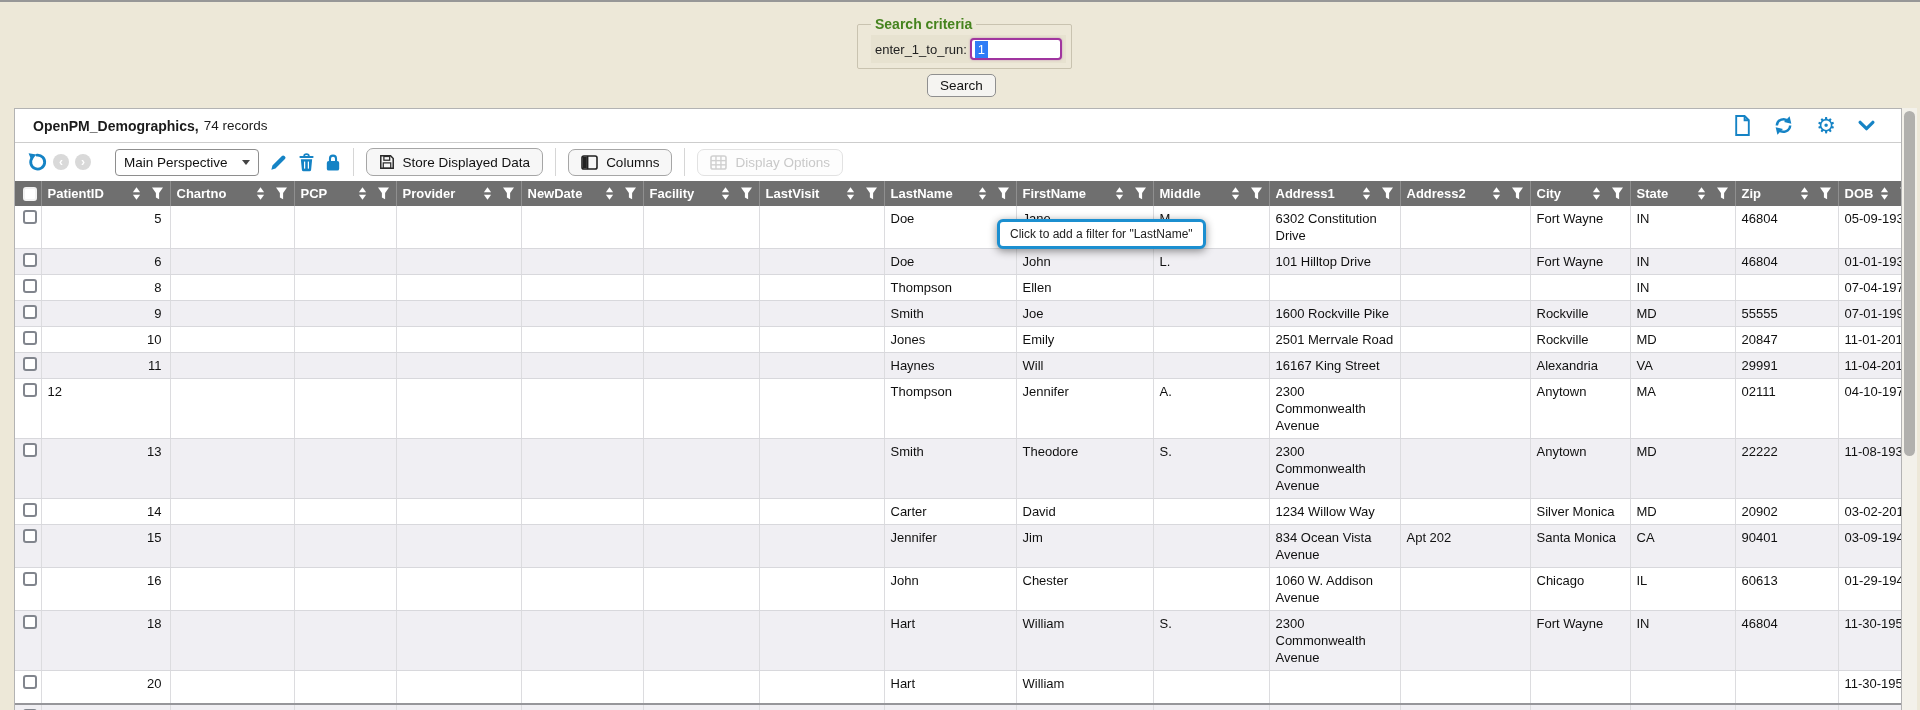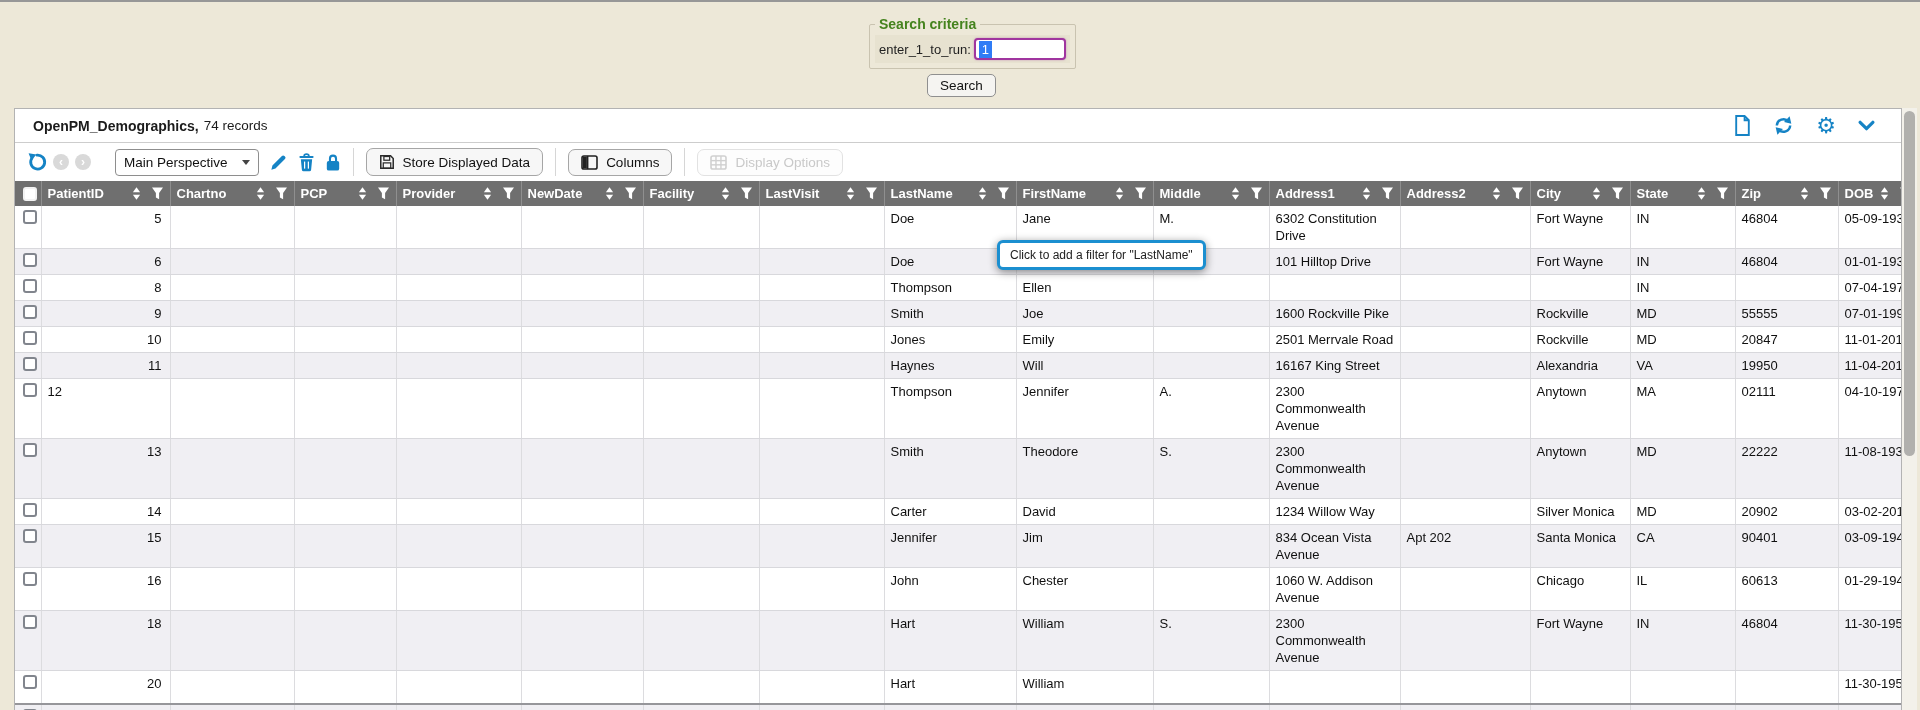--- a/index.html
+++ b/index.html
@@ -6,21 +6,21 @@
   html,body { width:1920px; height:710px; }
   body {
     position: relative;
     background: #ede8d8;
     font-family: "Liberation Sans", "DejaVu Sans", sans-serif;
     overflow: hidden;
     border-top: 2px solid #979797;
   }
   
   .search-wrap { position:absolute; left:857px; top:14px; width:200px; }
-  fieldset.criteria { border:1px solid #c9c3b0; border-radius:2px; padding:3px 5px 5px 5px; background:transparent;margin-left:12px; }
+  fieldset.criteria { border:1px solid #c9c3b0; border-radius:2px; padding:3px 5px 5px 13px; background:transparent; }
   fieldset.criteria legend { font-size:14px; font-weight:bold; color:#45831e; padding:0 4px; margin-left:0px; }
   .crit-row { background:#e7e2d0; display:flex; align-items:center; padding:3px 4px; }
   .crit-label { font-size:13px; color:#222; white-space:nowrap; }
   .crit-input { margin-left:3px; width:92px; height:22px; background:#fff; border:2px solid #a0359f; border-radius:4px;
                 display:flex; align-items:center; padding:0 3px; box-shadow:0 0 2px rgba(160,53,159,.5); }
   .crit-input .sel { background:#2f7cf6; color:#fff; font-size:13px; padding:1px 3px; line-height:15px; }
   .search-btn { position:absolute; left:927px; top:72px; font-family:inherit; font-size:13.5px; color:#111;
                 padding:3px 12px; background:#f5f4f1; border:1px solid #8f8f8f; border-radius:5px; }
   
   .panel { position:absolute; left:14px; top:106px; width:1888px; height:604px; background:#fff;
@@ -54,21 +54,21 @@
        overflow:hidden; word-wrap:break-word; }
   tr.stripe td { background:#f0eff3; }
   td.cbcol, th.cbcol { width:26px; text-align:center; padding:4px 0 0 5px; }
   .cb { display:inline-block; width:14px; height:14px; border:2px solid #81858d; border-radius:3px; background:#fff; }
   .cb-head { border-color:#f2f2f2; background:#fff; }
   tr.lastdata td { height:33px; }
   tr.partial td { border-top:2px solid #96969a; border-bottom:none; height:30px; }
   
   .tooltip { position:absolute; left:997px; top:217px; z-index:20; background:#fff; border:3px solid #1b8fd0;
              border-radius:6px; padding:5px 10px; font-size:12px; color:#222; white-space:nowrap;
-             box-shadow:0 2px 9px rgba(0,0,0,.45);margin-top:21px; }
+             box-shadow:0 2px 9px rgba(0,0,0,.45); }
   
   .vscroll { position:absolute; right:3px; top:106px; bottom:0; width:15px; background:#f3f1ea; }
   .vthumb { position:absolute; left:2px; top:3px; width:11px; height:345px; background:#b1b0ad; border-radius:6px; }
 </style>
 </head>
 <body>
 
 <div class="search-wrap">
   <fieldset class="criteria">
     <legend>Search criteria</legend>
@@ -534,21 +534,21 @@
           <td style=""></td>
           <td style=""></td>
           <td style=""></td>
           <td style="">Haynes</td>
           <td style="">Will</td>
           <td style=""></td>
           <td style="">16167 King Street</td>
           <td style=""></td>
           <td style="">Alexandria</td>
           <td style="">VA</td>
-          <td style="">19950</td>
+          <td style="">29991</td>
           <td style="">11-04-2014</td>
         </tr>
         <tr>
           <td class="cbcol"><span class="cb"></span></td>
           <td style="text-align:left;padding-right:8px;">12</td>
           <td style=""></td>
           <td style=""></td>
           <td style=""></td>
           <td style=""></td>
           <td style=""></td>

